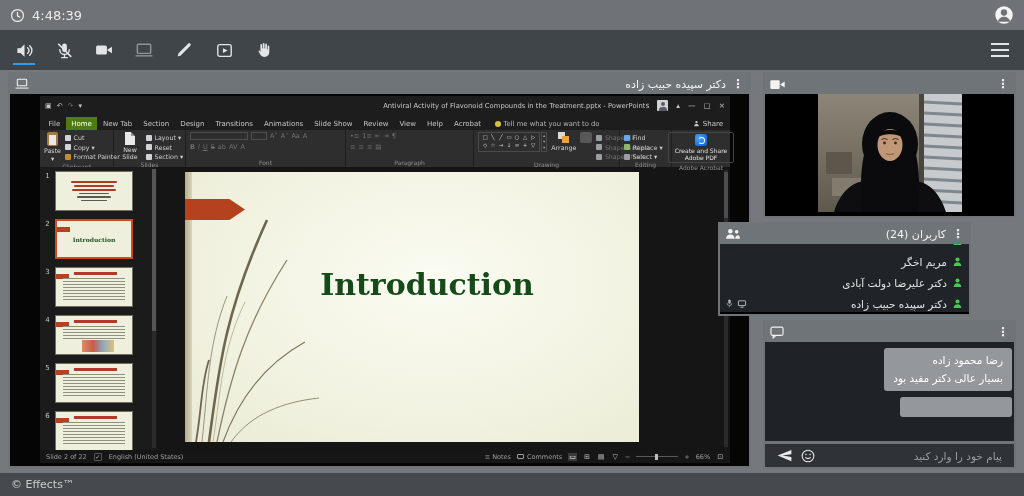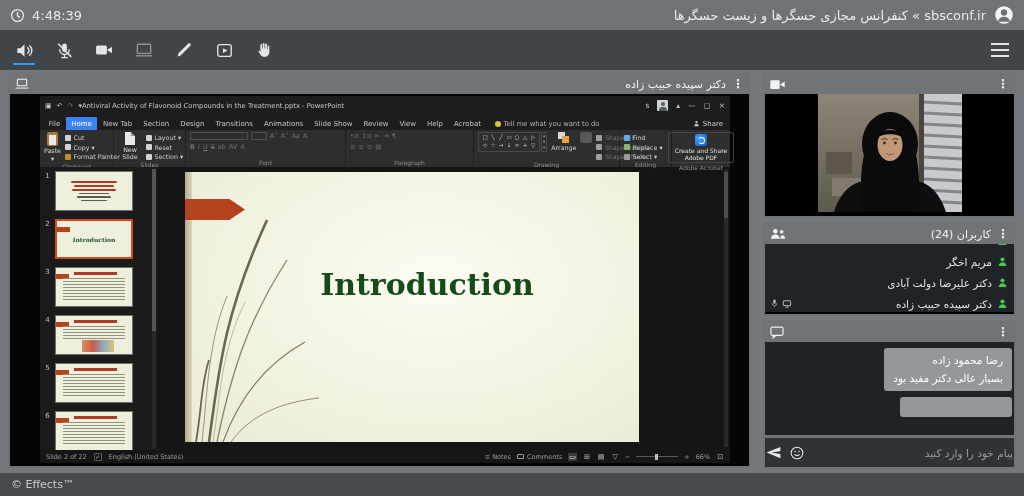--- a/index.html
+++ b/index.html
@@ -34,29 +34,29 @@
 
 
 .share-panel{left:8px;top:2px;width:743px;height:396px}
 .share-body{position:relative;width:100%;height:372px;background:#050505}
 
 
 .ppt{position:absolute;left:30px;top:2px;width:690px;height:367px;background:#111;
   font-family:"DejaVu Sans",sans-serif}
 .ppt-titlebar{height:19px;background:#1d1d1d;display:flex;align-items:center;padding:0 5px;color:#c5c5c5}
 .qat{display:flex;gap:5px;font-size:7px;color:#c5c5c5;align-items:center}
-.ppt-title{flex:1;text-align:left;font-size:6.8px;color:#c8c8c8;white-space:nowrap;overflow:hidden}
+.ppt-title{flex:1;text-align:right;font-size:6.8px;color:#c8c8c8;white-space:nowrap;overflow:hidden}
 .win-ctrls{display:flex;gap:8px;align-items:center;font-size:7.5px;color:#c5c5c5}
 .win-avatar{width:11px;height:11px;background:#cfd3d8;border-radius:1px;position:relative}
 .win-avatar::before{content:"";position:absolute;top:1.5px;left:3.5px;width:4px;height:4px;border-radius:50%;background:#5a5e63}
 .win-avatar::after{content:"";position:absolute;bottom:0;left:1.5px;width:8px;height:4px;border-radius:3px 3px 0 0;background:#5a5e63}
 
 .ppt-tabs{height:15px;background:#1d1d1d;display:flex;align-items:flex-end;padding:0 3px;font-size:7px;color:#c6c6c6}
 .ppt-tab{padding:2.5px 5.5px;white-space:nowrap;cursor:pointer}
-.ppt-tab.active{background:#3b82f6;color:#fff}
+.ppt-tab.active{background:#4d7c0f;color:#fff}
 .tellme{margin-left:8px;display:flex;align-items:center;gap:3px;color:#b5b5b5;font-size:6.8px;padding-bottom:2px}
 .bulb{width:6px;height:6px;border-radius:50%;background:#d8c341}
 .ppt-share{margin-left:auto;display:flex;align-items:flex-start;gap:3px;color:#ccc;font-size:7px;padding:0 4px 2px 0}
 
 .ppt-ribbon{height:37px;background:#2e2e2e;display:flex;color:#cfcfcf}
 .rgroup{border-right:1px solid #1f1f1f;display:flex;flex-direction:column;padding:2px 4px 0;min-width:0}
 .rgroup-label{text-align:center;color:#8f8f8f;font-size:6px;margin-top:auto;padding:1px 0}
 .rgroup-body{display:flex;gap:4px;flex:1;align-items:flex-start}
 .big-btn{display:flex;flex-direction:column;align-items:center;font-size:6.3px;gap:1px;color:#d6d6d6;text-align:center;line-height:1.15;cursor:pointer}
 .paste-icon{width:11px;height:14px;background:#a77b3b;border-radius:2px;position:relative}
@@ -124,55 +124,54 @@
 .view-ic{font-size:7px;color:#bdbdbd;padding:0 1px}
 .view-ic.active{background:#3a3a3a;color:#fff}
 .bubble-ic{width:7px;height:5px;border:1px solid #9f9f9f;border-radius:1px;position:relative}
 .bubble-ic::after{content:"";position:absolute;left:1px;bottom:-2px;border:1.5px solid transparent;border-top-color:#9f9f9f}
 .zoom-slider{width:42px;height:1px;background:#5a5a5a;position:relative}
 .zoom-slider::after{content:"";position:absolute;left:45%;top:-2.5px;width:3px;height:6px;background:#bdbdbd}
 
 
 .video-panel{left:763px;top:2px;width:253px;height:146px}
 .video-area{height:120px;background:#000;display:flex;justify-content:center}
-.users-panel{left:763px;top:152px;width:253px;height:94px}
+.users-panel{left:718px;top:152px;width:253px;height:94px}
 .users-list{height:68px;background:#202428;overflow:hidden}
 .user-row{display:flex;align-items:center;gap:5px;padding:0 6px;height:21px;font-size:10.5px;color:#e2e5e7;cursor:pointer}
 .user-row.partial-top{margin-top:-14px}
 .user-name{white-space:nowrap}
 .user-mini-icons{margin-right:auto;display:flex;gap:4px;align-items:center;color:#b9bdc1}
 .chat-panel{left:763px;top:250px;width:253px;height:149px;display:flex;flex-direction:column}
 .chat-messages{flex:1;background:#1f2327;overflow:hidden;padding:6px 2px 0;display:flex;flex-direction:column}
 .bubble{background:#94989c;color:#fff;font-size:10.5px;padding:3px 9px 4px;border-radius:3px;
   margin:0 0 6px;min-width:112px;width:fit-content;max-width:210px;line-height:17px;white-space:nowrap}
 .bubble.partial{height:20px;margin-bottom:0}
 .bubble-sender,.bubble-text{line-height:18px}
-.chat-input{height:32px;background:#2f3337;border-top:3px solid #6f7478;display:flex;
-  align-items:center;padding:0 1px;gap:9px;color:#e8eaec}
+.chat-input{height:26px;background:#2f3337;border-top:3px solid #6f7478;display:flex;
+  align-items:center;padding:0 12px;gap:9px;color:#e8eaec}
 .chat-placeholder{margin-left:auto;font-size:10.5px;color:#989ea3}
 
 
 .footer{position:absolute;left:0;right:0;top:473px;height:23px;background:#46494d;
   display:flex;align-items:center;padding:0 11px;font-size:11px;color:#c9ccce}
 </style>
 </head>
 <body>
 
 <div class="topbar">
   <div class="topbar-left">
     <span>
       <svg width="15" height="15" viewBox="0 0 24 24" fill="none" stroke="#e9ebed" stroke-width="2">
         <circle cx="12" cy="12" r="9.5"></circle>
           <path d="M12 6.5v6l4 2.5"></path>
         </svg>
     </span>
     <span>4:48:39</span>
   </div>
   <div class="topbar-right">
-    <span dir="rtl">sbsconf.ir » کنفرانس مجازی حسگرها و زیست حسگرها</span>
     <span>
       <svg width="20" height="20" viewBox="0 0 24 24">
         <circle cx="12" cy="12" r="10.5" fill="#f2f4f5"></circle>
         <circle cx="12" cy="9" r="3.8" fill="#6f7377"></circle>
         <path d="M4.5 20c1.2-4.4 4.6-6 7.5-6s6.3 1.6 7.5 6z" fill="#6f7377"></path>
         </svg>
     </span>
   </div>
 </div>
 

